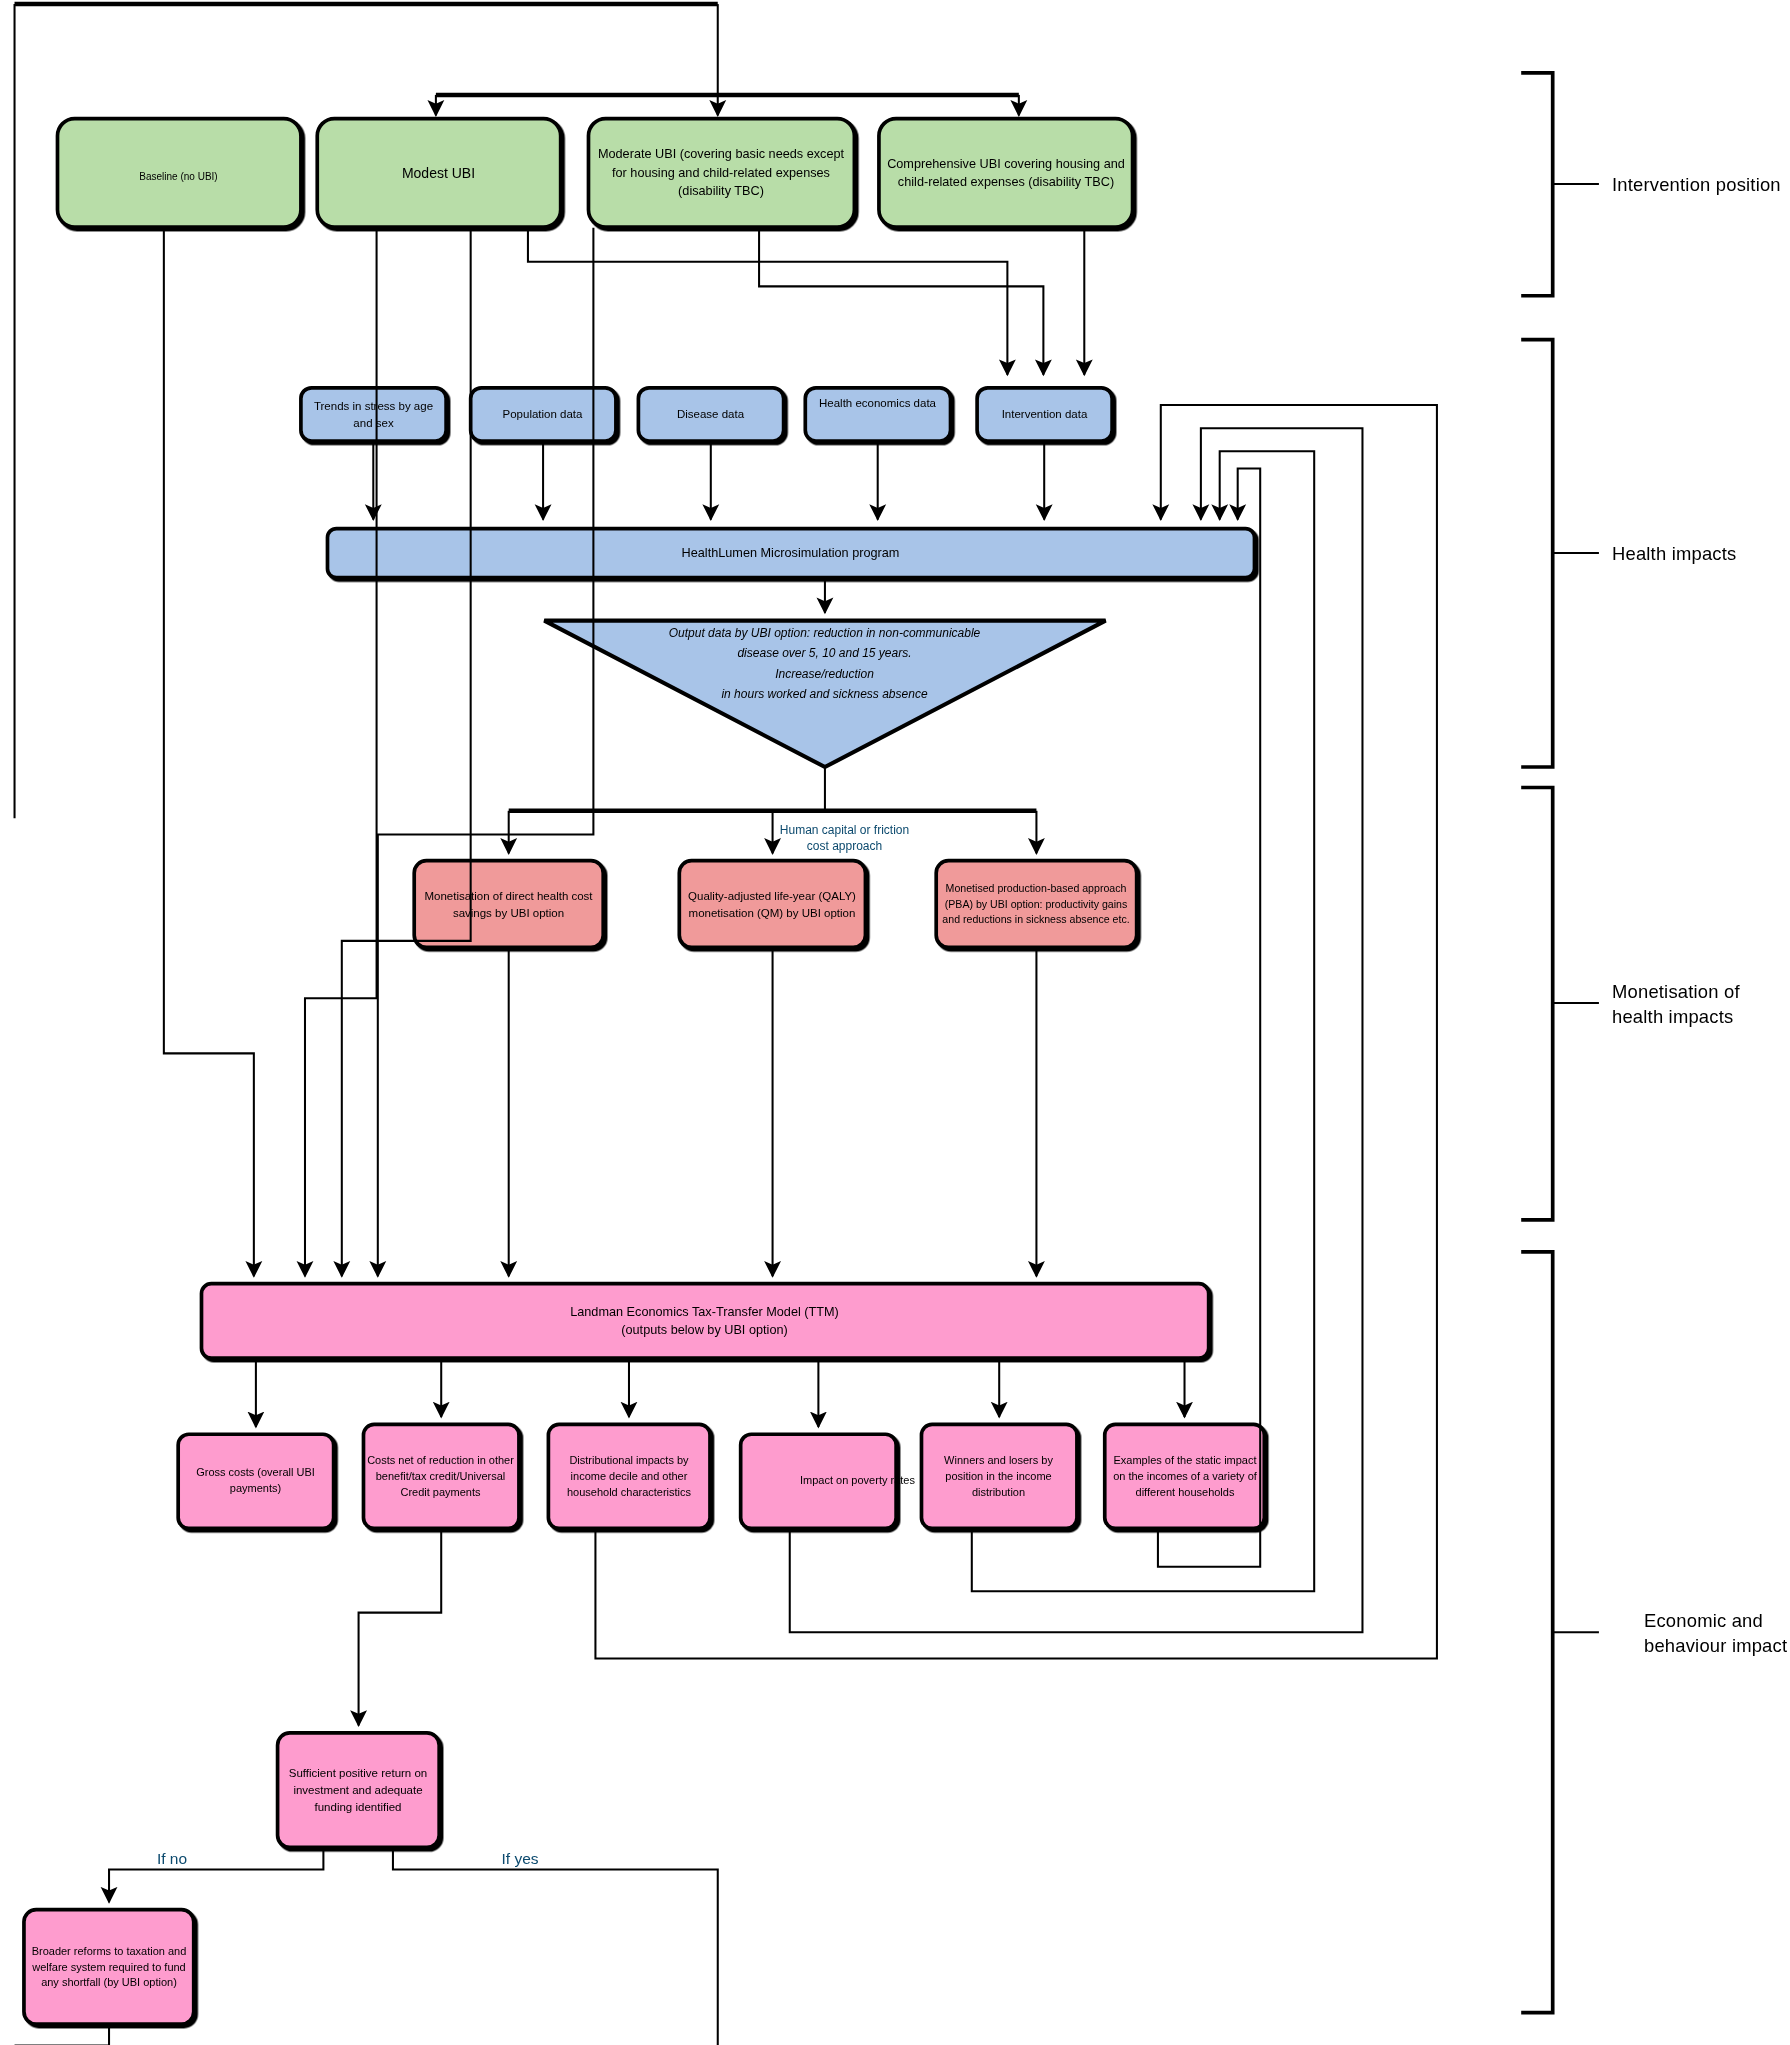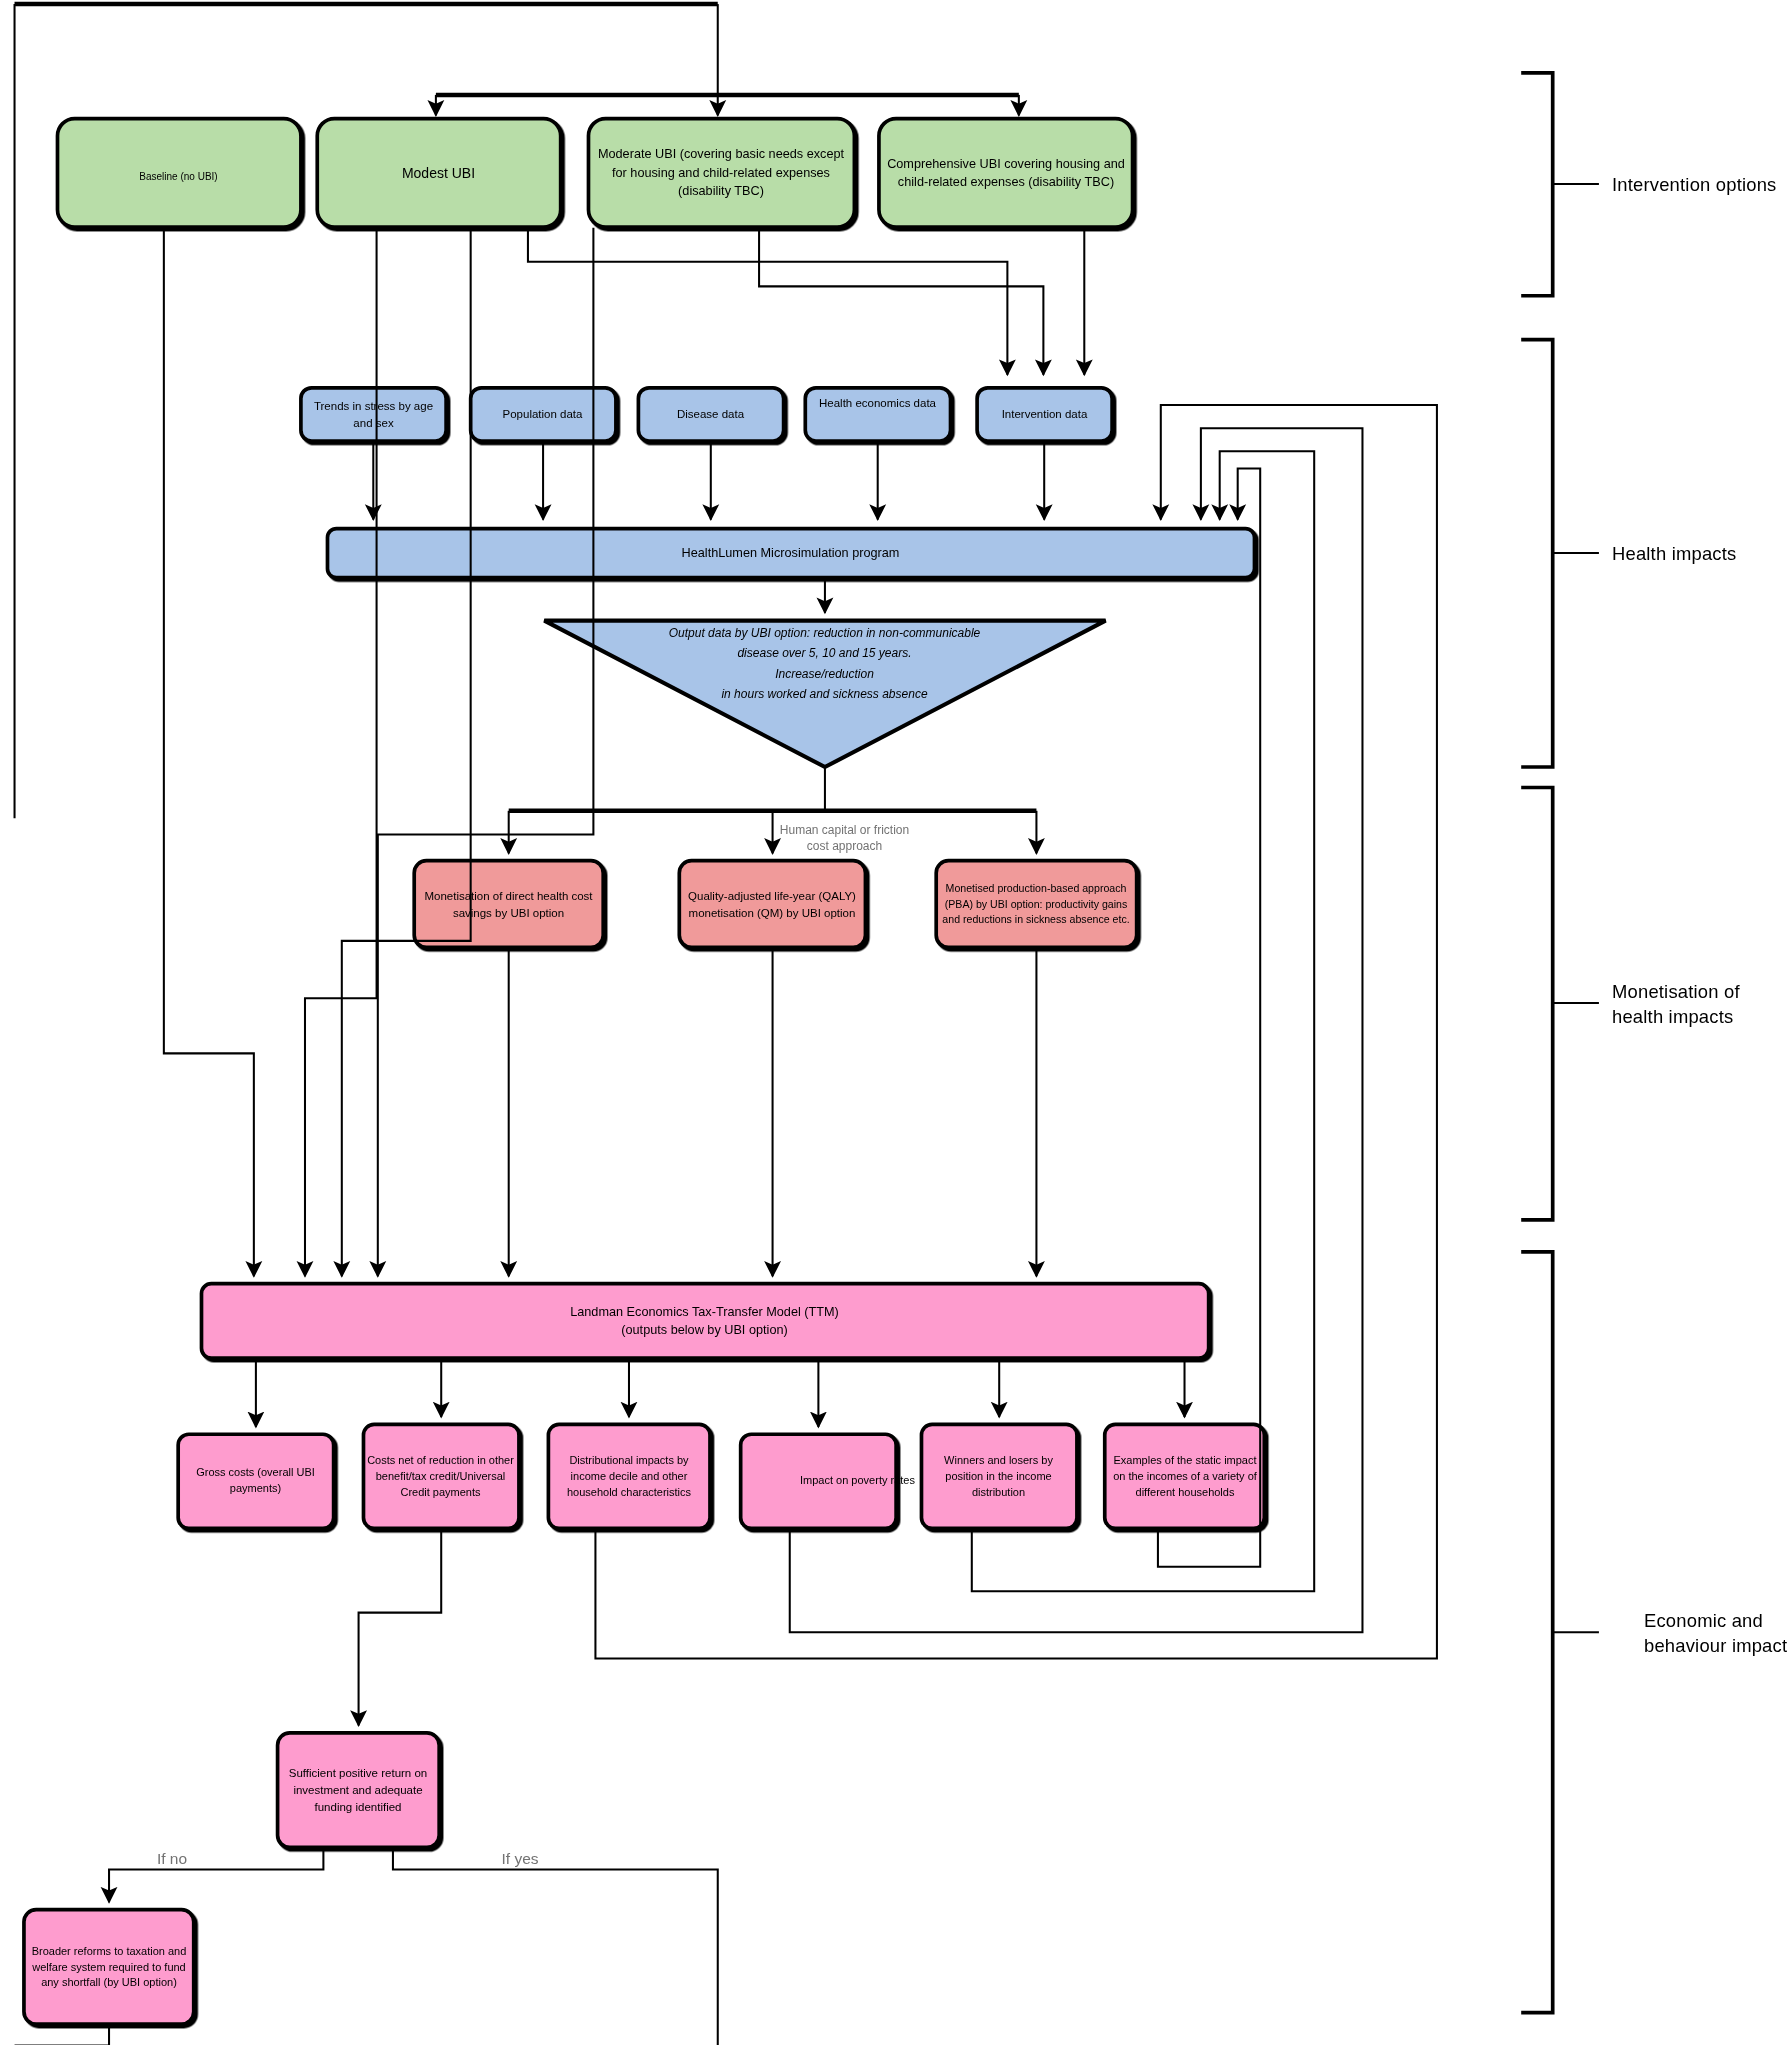--- a/index.html
+++ b/index.html
@@ -33,21 +33,21 @@
     text-align: center;
     line-height: 1.45;
     color: #000000;
     pointer-events: none;
     box-sizing: border-box;
     padding: 1.6px 4.1px;
   }
   .edge-label {
     position: absolute;
     text-align: center;
-    color: #737373;
+    color: #0c4a6e;
     line-height: 1.3;
   }
   .bracket-label {
     position: absolute;
     color: #000000;
     line-height: 1.35;
     letter-spacing: 0.2px;
   }
 </style>
 </head>
@@ -212,19 +212,19 @@
   <div class="node-text" style="left:921px; top:1425px; width:155px; height:104px; font-size:11px;">Winners and losers by position in the income distribution</div>
   <div class="node-text" style="left:1105px; top:1425px; width:160px; height:104px; font-size:11px;">Examples of the static impact on the incomes of a variety of different households</div>
 
   <div class="node-text" style="left:277px; top:1733px; width:162px; height:115px; font-size:11.5px;">Sufficient positive return on investment and adequate funding identified</div>
 
   <div class="edge-label" style="left:135px; top:1849px; width:74px; font-size:15.5px;">If no</div>
   <div class="edge-label" style="left:483px; top:1849px; width:74px; font-size:15.5px;">If yes</div>
 
   <div class="node-text" style="left:24px; top:1910px; width:170px; height:115px; font-size:11px;">Broader reforms to taxation and welfare system required to fund any shortfall (by UBI option)</div>
 
-  <div class="bracket-label" style="left:1612px; top:173px; width:172px; font-size:18.4px;">Intervention options</div>
+  <div class="bracket-label" style="left:1612px; top:173px; width:172px; font-size:18.4px;">Intervention position</div>
   <div class="bracket-label" style="left:1612px; top:542px; width:172px; font-size:18.4px;">Health impacts</div>
   <div class="bracket-label" style="left:1612px; top:980px; width:155px; font-size:18.4px;">Monetisation of health impacts</div>
   <div class="bracket-label" style="left:1612px; top:1609px; width:155px; font-size:18.4px;margin-left:32px;">Economic and behaviour impact</div>
 
 </div>
 
 
 </body></html>

